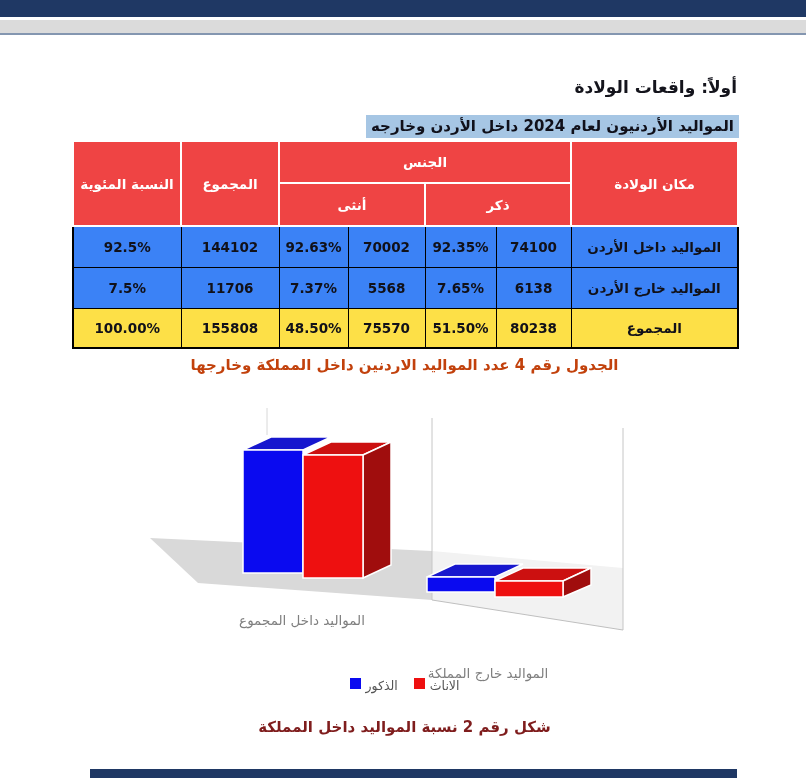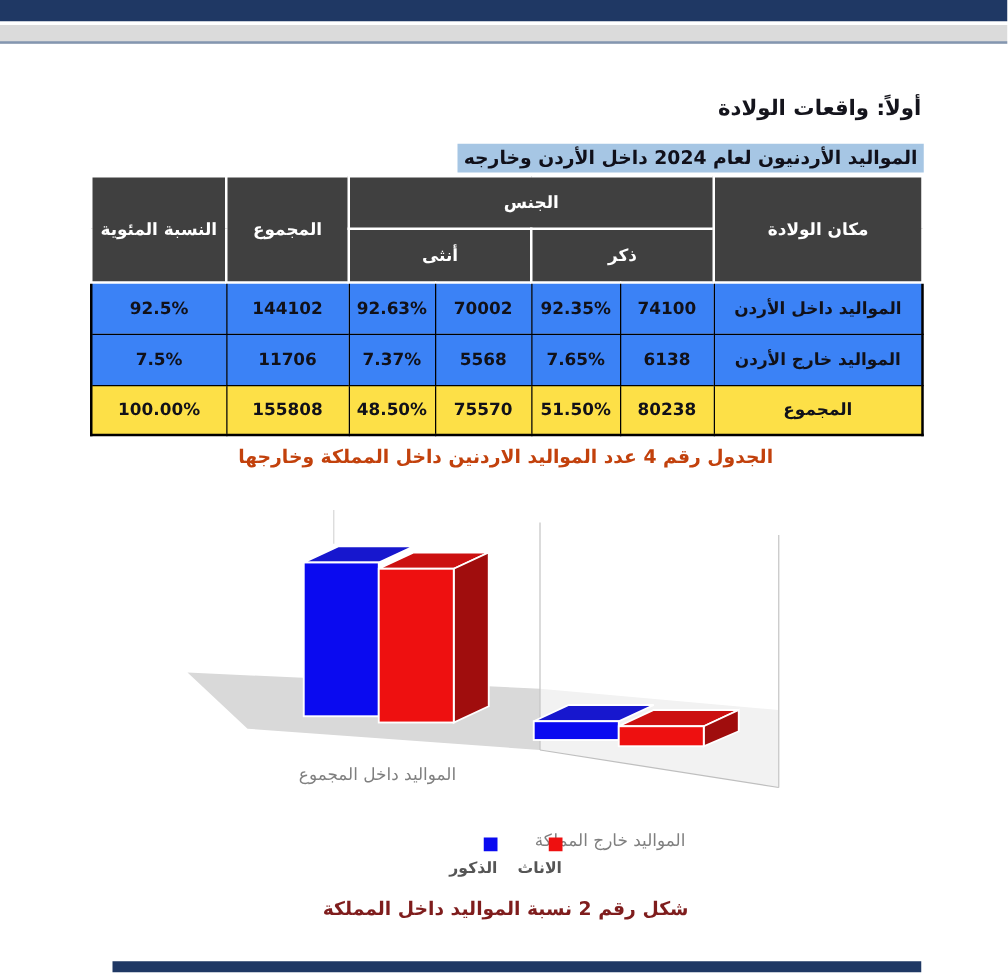--- a/index.html
+++ b/index.html
@@ -25,21 +25,21 @@
     background:#A6C6E4;padding:2px 5px 3px 5px;
   }
 
   
   table.births{
     position:absolute;left:72px;top:140px;width:665px;
     border-collapse:collapse;table-layout:fixed;direction:rtl;
     border:2px solid #000;
   }
   table.births th{
-    background:#404040;color:#ffffff;border:2px solid #ffffff;
+    background:#ef4444;color:#ffffff;border:2px solid #ffffff;
     font-size:13.5px;font-weight:bold;text-align:center;vertical-align:middle;padding:0;
   }
   table.births td{
     border:1px solid #000;background:#3b82f6;color:#111119;
     font-size:13.5px;font-weight:bold;text-align:center;vertical-align:middle;padding:0;
   }
   table.births tr.total-row td{background:#fde047;}
 
   .caption{
     left:72px;width:665px;text-align:center;direction:rtl;
@@ -53,21 +53,21 @@
   .cat-label{
     direction:rtl;text-align:center;font-size:13.5px;color:#7F7F7F;width:180px;
   }
   .cat-label-1{left:212px;top:612px;}
   .cat-label-2{left:398px;top:665px;}
 
   .legend{
     left:72px;top:676px;width:665px;height:18px;
     display:flex;flex-direction:row;justify-content:center;align-items:center;gap:16px;
   }
-  .legend-item{display:flex;flex-direction:column;align-items:flex-end;gap:5px;font-weight:bold;}
+  .legend-item{display:flex;flex-direction:row;align-items:flex-start;gap:5px;}
   .legend-swatch{width:11px;height:11px;display:inline-block;}
   .legend-label{font-size:12.5px;color:#555555;direction:rtl;}
 
   
   .bottombar-navy{left:90px;top:769px;width:647px;height:9px;background:#1F3864;}
 </style>
 </head>
 <body>
 
 <div class="abs topbar-navy"></div>

